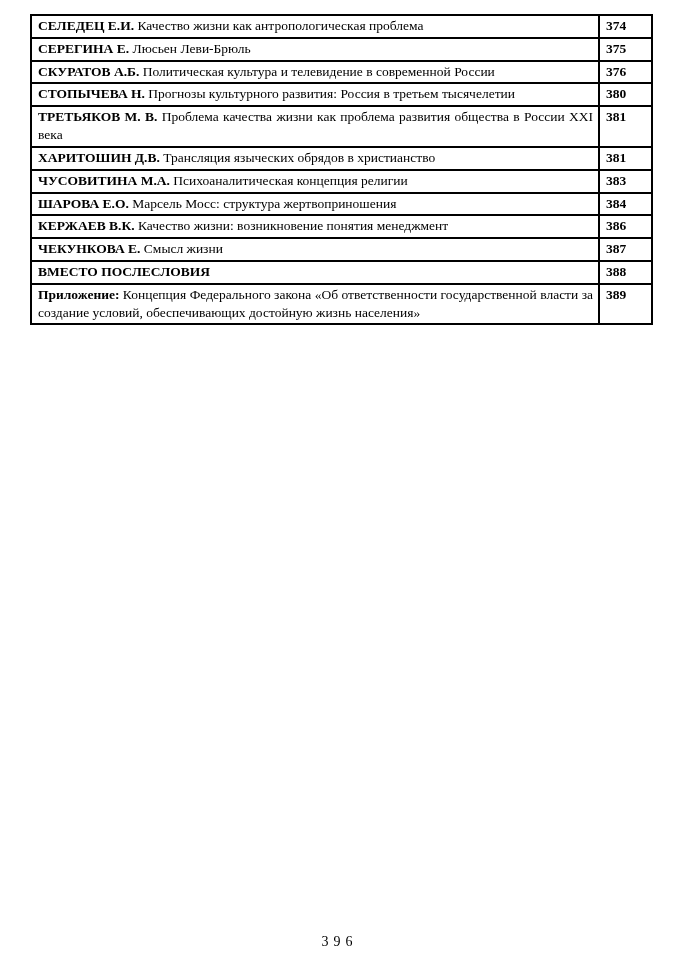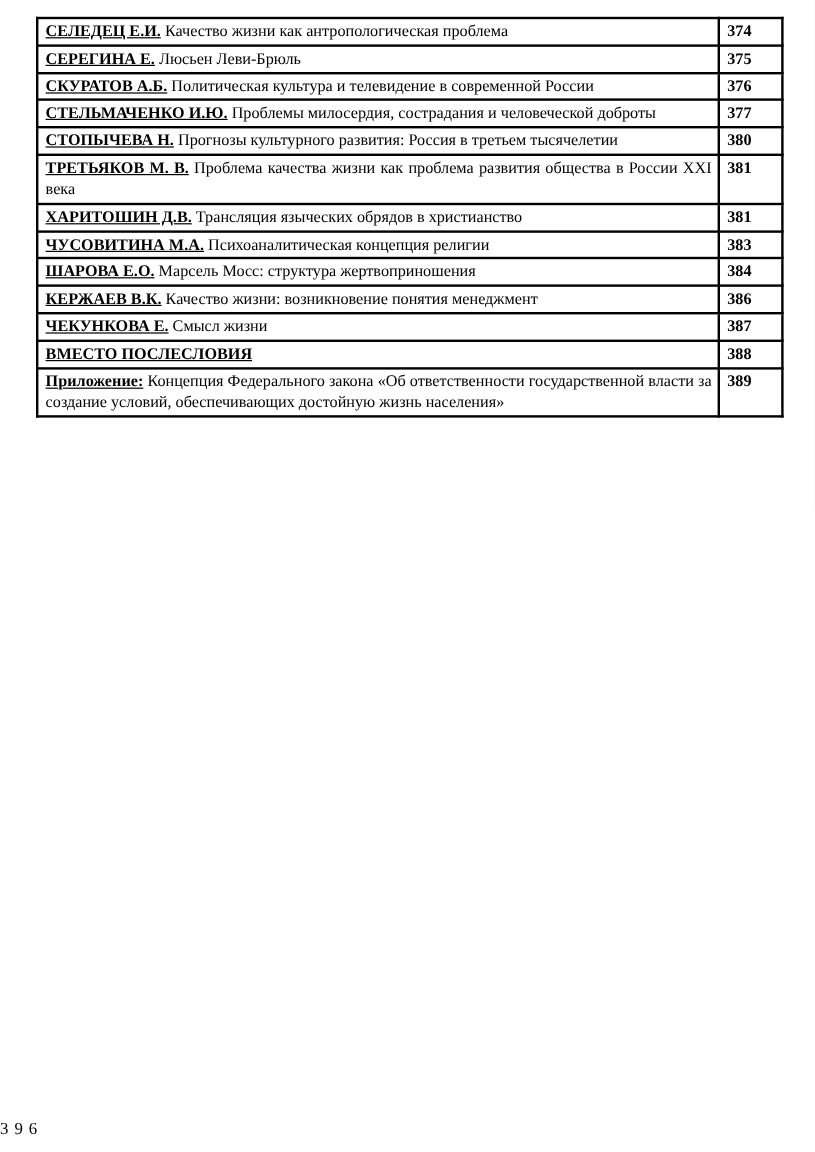--- a/index.html
+++ b/index.html
@@ -30,35 +30,34 @@
     vertical-align: top;
     font-size: 13.5px;
     line-height: 1.32;
     padding: 1px 5px 2px 6px;
   }
   td.entry {
     text-align: justify;
   }
   td.entry b {
     font-weight: bold;
-    text-decoration: underline;
   }
   td.pagenum {
     width: 40px;
     text-align: left;
     font-weight: bold;
     padding-left: 2px;
     padding-right: 2px;
   }
   .footer-pagenum {
     position: absolute;
     left: 0;
     right: 0;
     bottom: 10px;
-    text-align: left;
+    text-align: center;
     font-size: 14px;
     letter-spacing: 5px;
     color: #000;
   }
 </style>
 </head>
 <body>
 
 <div class="page">
 
@@ -68,24 +67,20 @@
           <td class="entry"><b>СЕЛЕДЕЦ Е.И.</b> Качество жизни как антропологическая проблема</td>
           <td class="pagenum">374</td>
         </tr>
         <tr>
           <td class="entry"><b>СЕРЕГИНА Е.</b> Люсьен Леви-Брюль</td>
           <td class="pagenum">375</td>
         </tr>
         <tr>
           <td class="entry"><b>СКУРАТОВ А.Б.</b> Политическая культура и телевидение в современной России</td>
           <td class="pagenum">376</td>
-        </tr>
-        <tr>
-          <td class="entry"><b>СТЕЛЬМАЧЕНКО И.Ю.</b> Проблемы милосердия, сострадания и человеческой доброты</td>
-          <td class="pagenum">377</td>
         </tr>
         <tr>
           <td class="entry"><b>СТОПЫЧЕВА Н.</b> Прогнозы культурного развития: Россия в третьем тысячелетии</td>
           <td class="pagenum">380</td>
         </tr>
         <tr>
           <td class="entry"><b>ТРЕТЬЯКОВ М. В.</b> Проблема качества жизни как проблема развития общества в России XXI века</td>
           <td class="pagenum">381</td>
         </tr>
         <tr>

